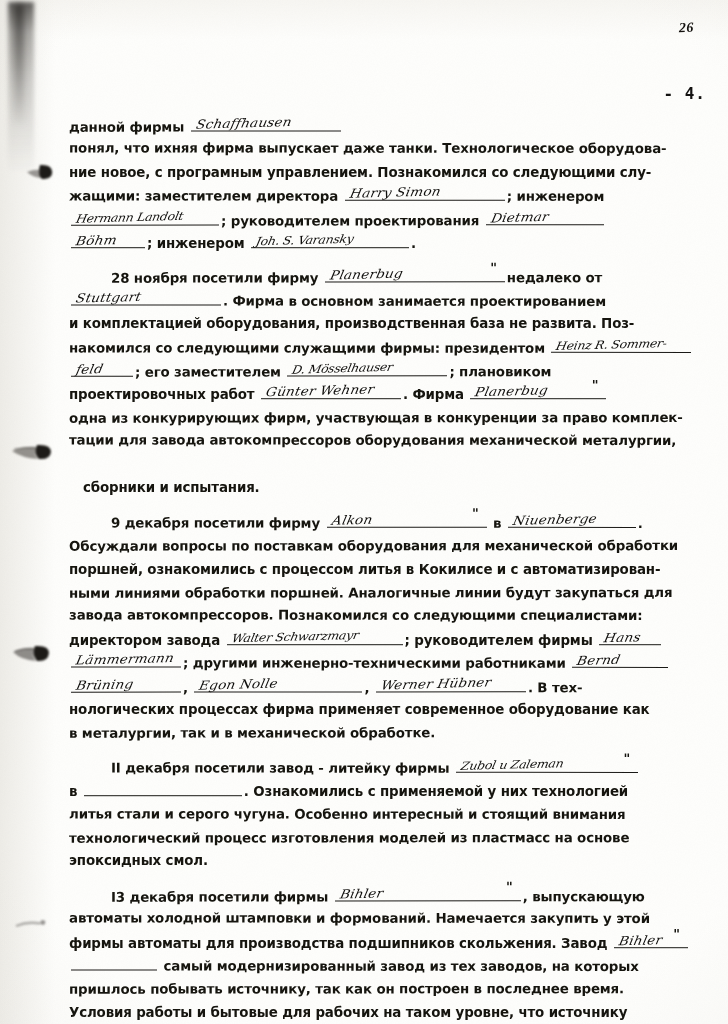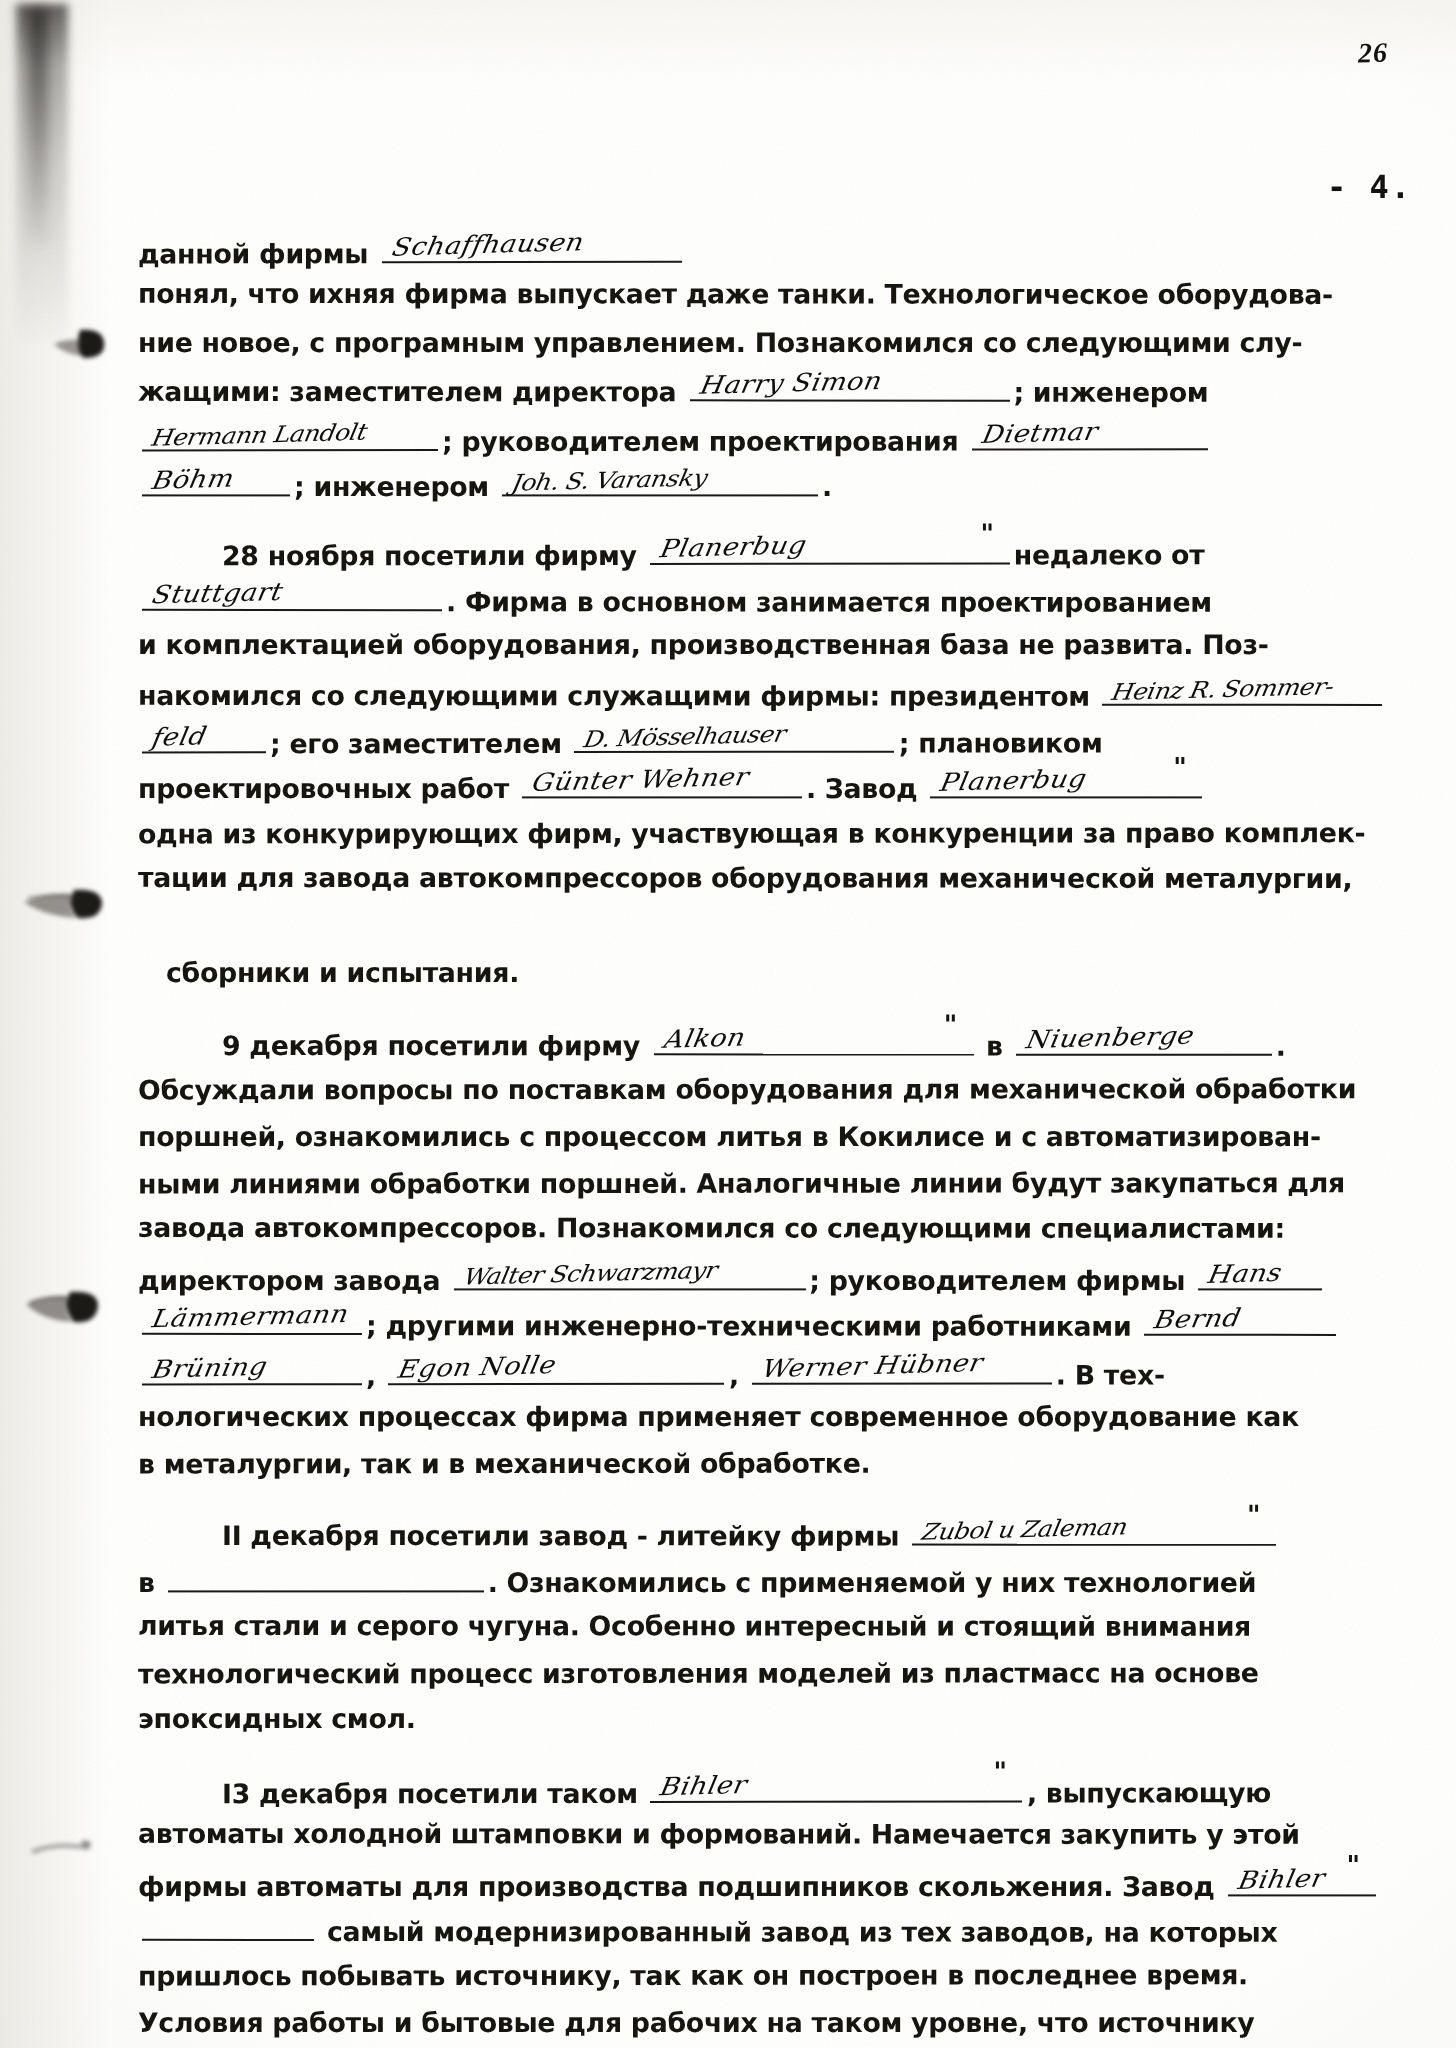--- a/index.html
+++ b/index.html
@@ -204,21 +204,21 @@
         <div class="ln j3"><span>ние новое, с програмным управлением.  Познакомился со следующими слу-</span></div>
         <div class="ln j2"><span>жащими: заместителем директора </span><span class="blank" style="width: 160px;"><span class="hw">Harry Simon</span></span><span>;  инженером</span></div>
         <div class="ln j1"><span class="blank" style="width: 148px;"><span class="hw tight small">Hermann Landolt</span></span><span>;  руководителем проектирования </span><span class="blank" style="width: 118px;"><span class="hw">Dietmar</span></span></div>
         <div class="ln j3"><span class="blank" style="width: 74px;"><span class="hw">Böhm</span></span><span>;  инженером </span><span class="blank" style="width: 158px;"><span class="hw tight small">Joh. S. Varansky</span></span><span>.</span></div>
         <div class="ln" style="height: 11px;">&nbsp;</div>
         <div class="ln j1" style="padding-left: 42px;"><span>28 ноября посетили фирму </span><span class="blank" style="width: 180px;"><span class="hw">Planerbug</span><span class="quote-mark" style="right: 8px; top: -9px;">"</span></span><span>недалеко от</span></div>
         <div class="ln j2"><span class="blank" style="width: 150px;"><span class="hw">Stuttgart</span></span><span>. Фирма в основном занимается проектированием</span></div>
         <div class="ln j3"><span>и комплектацией оборудования, производственная база не развита. Поз-</span></div>
         <div class="ln j2"><span>накомился со следующими служащими фирмы: президентом </span><span class="blank" style="width: 140px;"><span class="hw tight small">Heinz R. Sommer-</span></span></div>
         <div class="ln j1"><span class="blank" style="width: 62px;"><span class="hw">feld</span></span><span>;  его заместителем </span><span class="blank" style="width: 160px;"><span class="hw tight small">D. Mösselhauser</span></span><span>; плановиком</span></div>
-        <div class="ln j3"><span>проектировочных работ </span><span class="blank" style="width: 140px;"><span class="hw">Günter Wehner</span></span><span>. Завод </span><span class="blank" style="width: 136px;"><span class="hw">Planerbug</span><span class="quote-mark" style="right: 8px; top: -9px;">"</span></span></div>
+        <div class="ln j3"><span>проектировочных работ </span><span class="blank" style="width: 140px;"><span class="hw">Günter Wehner</span></span><span>. Фирма </span><span class="blank" style="width: 136px;"><span class="hw">Planerbug</span><span class="quote-mark" style="right: 8px; top: -9px;">"</span></span></div>
         <div class="ln j1"><span>одна из конкурирующих фирм, участвующая в конкуренции за право комплек-</span></div>
         <div class="ln j2"><span>тации для завода автокомпрессоров оборудования механической металургии,</span></div>
         <div class="ln j3" style="padding-left: 14px; margin-top: 24px;"><span>сборники и испытания.</span></div>
         <div class="ln" style="height: 11px;">&nbsp;</div>
         <div class="ln j2" style="padding-left: 42px;"><span>9 декабря посетили фирму </span><span class="blank" style="width: 160px;"><span class="hw">Alkon</span><span class="quote-mark" style="right: 8px; top: -9px;">"</span></span><span> в </span><span class="blank" style="width: 128px;"><span class="hw">Niuenberge</span></span><span>.</span></div>
         <div class="ln j1"><span>Обсуждали вопросы по поставкам оборудования для механической  обработки</span></div>
         <div class="ln j3"><span>поршней, ознакомились с процессом литья в  Кокилисе и с автоматизирован-</span></div>
         <div class="ln j1"><span>ными линиями обработки поршней. Аналогичные линии будут закупаться для</span></div>
         <div class="ln j2"><span>завода автокомпрессоров. Познакомился со следующими специалистами:</span></div>
         <div class="ln j3"><span>директором завода </span><span class="blank" style="width: 176px;"><span class="hw tight small">Walter Schwarzmayr</span></span><span>;  руководителем фирмы </span><span class="blank" style="width: 62px;"><span class="hw">Hans</span></span></div>
@@ -226,21 +226,21 @@
         <div class="ln j1"><span class="blank" style="width: 110px;"><span class="hw">Brüning</span></span><span>, </span><span class="blank" style="width: 168px;"><span class="hw">Egon Nolle</span></span><span>, </span><span class="blank" style="width: 150px;"><span class="hw">Werner Hübner</span></span><span>. В тех-</span></div>
         <div class="ln j3"><span>нологических процессах  фирма применяет современное оборудование как</span></div>
         <div class="ln j1"><span>в металургии, так и в механической обработке.</span></div>
         <div class="ln" style="height: 11px;">&nbsp;</div>
         <div class="ln j2" style="padding-left: 42px;"><span>II декабря посетили завод - литейку фирмы </span><span class="blank" style="width: 182px;"><span class="hw tight small">Zubol и Zaleman</span><span class="quote-mark" style="right: 8px; top: -9px;">"</span></span></div>
         <div class="ln j3"><span>в </span><span class="blank empty" style="width: 158px;"></span><span>. Ознакомились с применяемой у них технологией</span></div>
         <div class="ln j2"><span>литья стали и серого чугуна. Особенно интересный и стоящий внимания</span></div>
         <div class="ln j1"><span>технологический процесс изготовления моделей из пластмасс на основе</span></div>
         <div class="ln j3"><span>эпоксидных смол.</span></div>
         <div class="ln" style="height: 11px;">&nbsp;</div>
-        <div class="ln j1" style="padding-left: 42px;"><span>I3 декабря посетили таком </span><span class="blank" style="width: 186px;"><span class="hw">Bihler</span><span class="quote-mark" style="right: 8px; top: -9px;">"</span></span><span>, выпускающую</span></div>
+        <div class="ln j1" style="padding-left: 42px;"><span>I3 декабря посетили фирмы </span><span class="blank" style="width: 186px;"><span class="hw">Bihler</span><span class="quote-mark" style="right: 8px; top: -9px;">"</span></span><span>, выпускающую</span></div>
         <div class="ln j2"><span>автоматы холодной штамповки и формований. Намечается закупить у этой</span></div>
         <div class="ln j3"><span>фирмы автоматы для производства подшипников скольжения. Завод </span><span class="blank" style="width: 74px;"><span class="hw">Bihler</span><span class="quote-mark" style="right: 8px; top: -9px;">"</span></span></div>
         <div class="ln j2"><span class="blank empty" style="width: 86px;"></span><span> самый модернизированный завод из тех заводов,  на которых</span></div>
         <div class="ln j1"><span>пришлось побывать источнику, так как он построен в последнее время.</span></div>
         <div class="ln j3"><span>Условия работы и бытовые для рабочих на таком уровне, что источнику</span></div>
         <div class="ln j1"><span>ничего подобного не приходилось раньше видеть.</span></div>
       </div>
 
   </div>
 </div>

